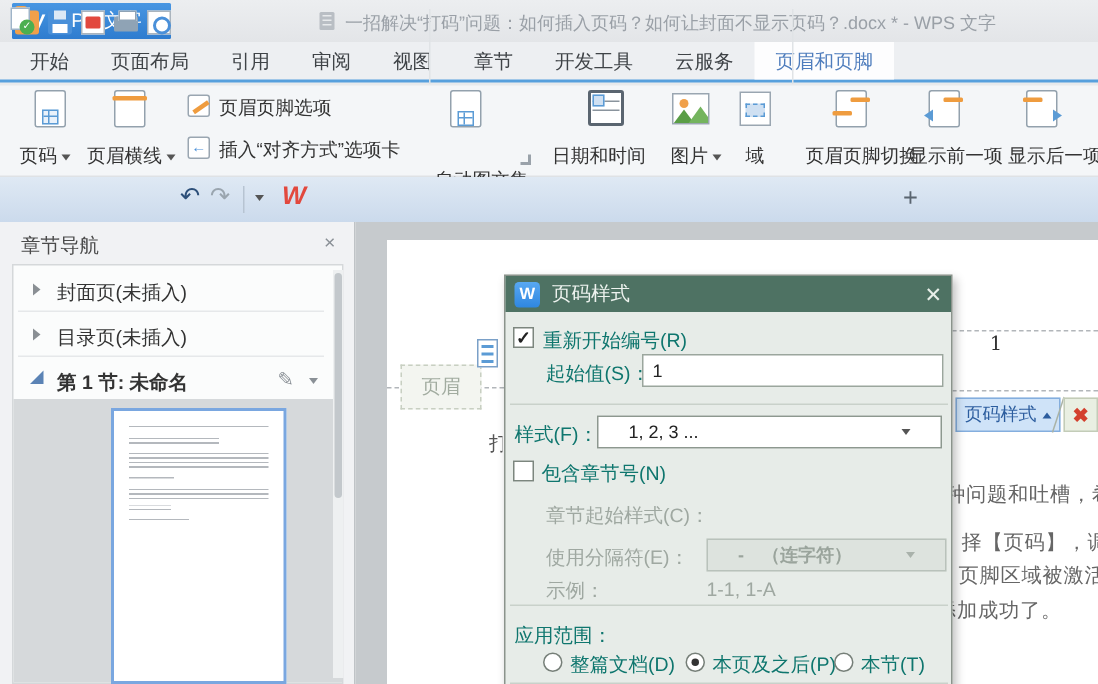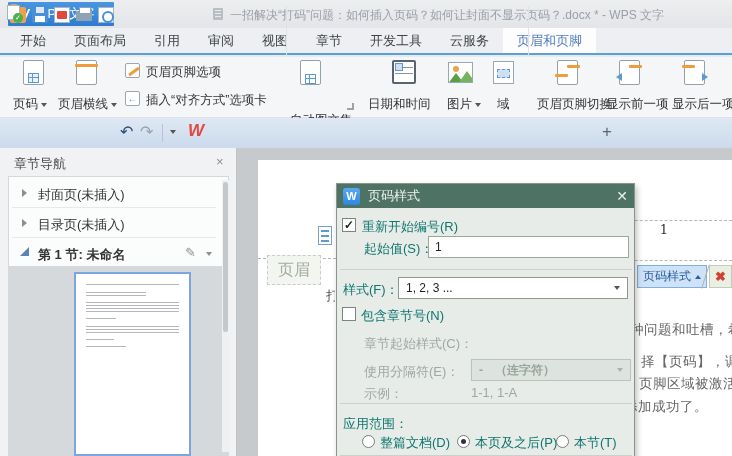--- a/index.html
+++ b/index.html
@@ -59,21 +59,21 @@
   .doctab{left:210px;top:120px;width:382px;height:27px;background:linear-gradient(#eef5fc,#dfecf9);border:1px solid #aec6e2;border-bottom:3px solid #4a9ee8;display:flex;align-items:center;padding:0 6px;gap:5px;}
   .doctab .dicon{width:13px;height:15px;background:#fff;border:1px solid #9fb4c8;position:relative;flex:none;}
   .doctab .dicon::after{content:"✓";position:absolute;right:-4px;bottom:-4px;width:10px;height:10px;background:#4caf50;color:#fff;border-radius:50%;font-size:7px;line-height:10px;text-align:center;}
   .doctab .dtitle{font-size:12px;color:#333;white-space:nowrap;overflow:hidden;flex:1;}
   .doctab .dclose{color:#7b8794;font-size:12px;flex:none;}
   .newtab{left:602px;top:122px;font-size:17px;color:#5a6570;}
   
   .docarea{left:237px;top:148px;width:495px;height:308px;background:#c6cacd;}
   .page{left:258px;top:160px;width:474px;height:296px;background:#fff;}
   .dash{position:absolute;border-top:1px dashed #b2b6ba;height:0;}
-  .hdrtag{left:267px;top:255px;width:54px;height:30px;background:#f3f5f0;border:1px dashed #c8cfc2;color:#a2aca0;font-size:16px;display:flex;align-items:center;justify-content:center;}
+  .hdrtag{left:267px;top:243px;width:54px;height:30px;background:#f3f5f0;border:1px dashed #c8cfc2;color:#a2aca0;font-size:13px;display:flex;align-items:center;justify-content:center;}
   .pagenum{left:652px;top:222px;width:24px;text-align:center;font-family:"DejaVu Serif",serif;font-size:13px;color:#333;}
   .blueic{left:318px;top:226px;width:14px;height:19px;background:#fff;border:1px solid #7aa0c8;}
   .blueic i{display:block;height:2px;background:#5b9bd5;margin:3px 2px 0 2px;}
   .floatbtn{left:637px;top:265px;height:23px;background:#cfe3f8;border:1px solid #84aede;color:#2c5d9e;font-size:12px;display:flex;align-items:center;padding:0 5px;gap:4px;}
   .tri-u{width:0;height:0;border-left:3.5px solid transparent;border-right:3.5px solid transparent;border-bottom:4px solid #2c5d9e;display:inline-block;}
   .slash{left:705px;top:264px;width:1px;height:25px;background:#aab3a6;transform:rotate(18deg);}
   .delbtn{left:709px;top:265px;width:23px;height:23px;background:#e9efe2;border:1px solid #c3ccb8;color:#d3402e;font-weight:bold;font-size:13px;display:flex;align-items:center;justify-content:center;}
   .frag{position:absolute;font-size:13.5px;color:#666;white-space:nowrap;letter-spacing:0.5px;}
   
   .sidebar{left:0;top:148px;width:237px;height:308px;background:#f1f2f4;border-right:1px solid #bfc3c6;}
@@ -91,21 +91,21 @@
   
   .dialog{left:336px;top:183px;width:299px;height:280px;background:#e7ece8;border:1px solid #8b938c;box-shadow:2px 3px 6px rgba(0,0,0,.25);}
   .dlg-title{position:absolute;left:0;top:0;width:100%;height:24px;background:#4e7263;display:flex;align-items:center;padding:0 6px;gap:8px;}
   .dlg-wicon{width:17px;height:17px;background:linear-gradient(#58a8f2,#2f87e0);border-radius:3px;color:#fff;font-weight:bold;font-size:11px;text-align:center;line-height:17px;}
   .dlg-tx{color:#eef3ef;font-size:13px;flex:1;}
   .dlg-close{color:#e8efe9;font-size:14px;}
   .dlbl{position:absolute;font-size:13px;color:#0f766e;white-space:nowrap;}
   .dlbl.dis{color:#9fa8a1;}
   .cbx{position:absolute;width:14px;height:14px;background:#fff;border:1px solid #7c867e;font-size:12px;line-height:13px;text-align:center;color:#222;font-weight:bold;}
   .inp{position:absolute;background:#fff;border:1px solid #9ba69d;font-size:12px;color:#222;padding:3px 6px;white-space:nowrap;}
-  .combo{position:absolute;background:#fff;border:1px solid #8d988f;font-size:12px;color:#222;display:flex;align-items:center;padding:0 7px;justify-content:space-between;}
+  .combo{position:absolute;background:#fff;border:1px solid #8d988f;font-size:12px;color:#222;display:flex;align-items:center;padding:0 20px;justify-content:space-between;}
   .combo.dis{background:#dde3de;border-color:#b9c2bb;color:#9aa49c;}
   .dsep{position:absolute;left:3px;width:292px;height:1px;background:#c9d1ca;}
   .radio{position:absolute;width:13px;height:13px;border:1px solid #767f78;border-radius:50%;background:#fff;}
   .radio.sel::after{content:"";position:absolute;left:3px;top:3px;width:5px;height:5px;border-radius:50%;background:#333;}
 </style>
 </head>
 <body>
 
 <div class="abs titlebar"></div>
 <div class="abs appbtn">

